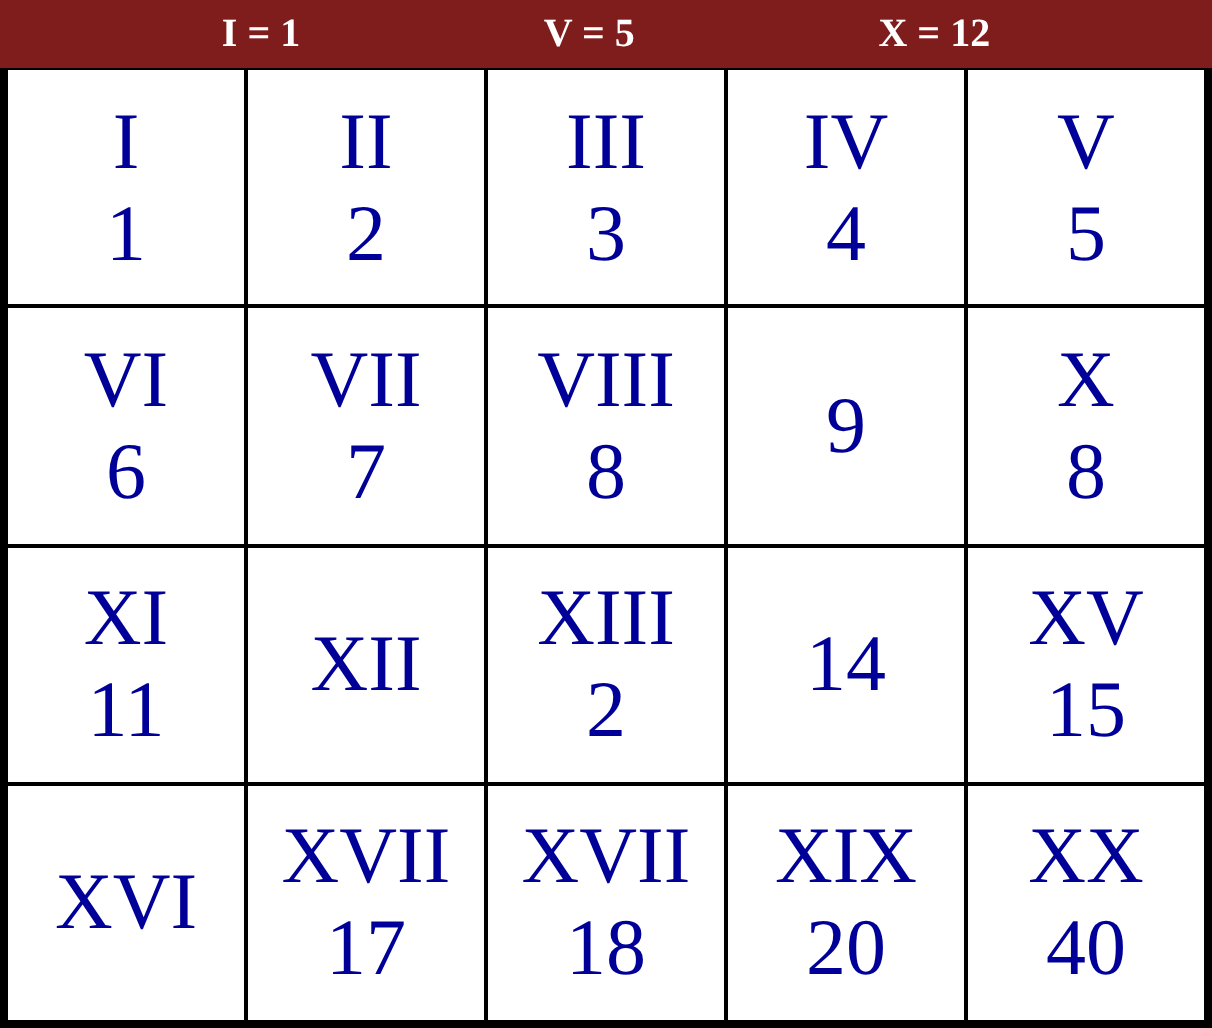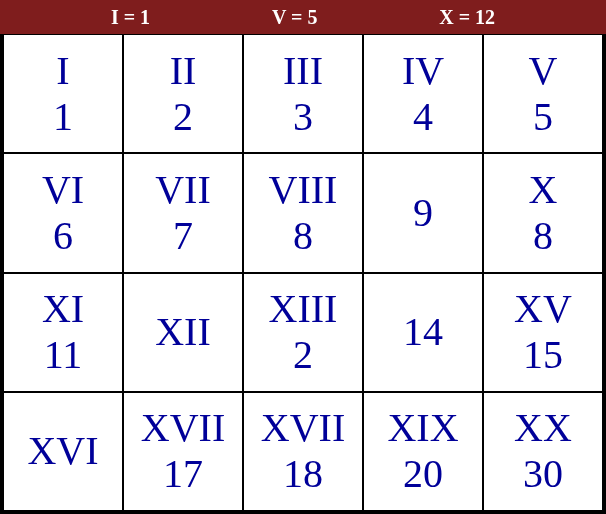--- a/index.html
+++ b/index.html
@@ -125,15 +125,15 @@
   <div class="cell">
       <span class="roman">XVII</span>
       <span class="arabic">18</span>
     </div>
   <div class="cell">
       <span class="roman">XIX</span>
       <span class="arabic">20</span>
     </div>
   <div class="cell">
       <span class="roman">XX</span>
-      <span class="arabic">30</span>
+      <span class="arabic">40</span>
     </div>
 </div>
 
 </body></html>

